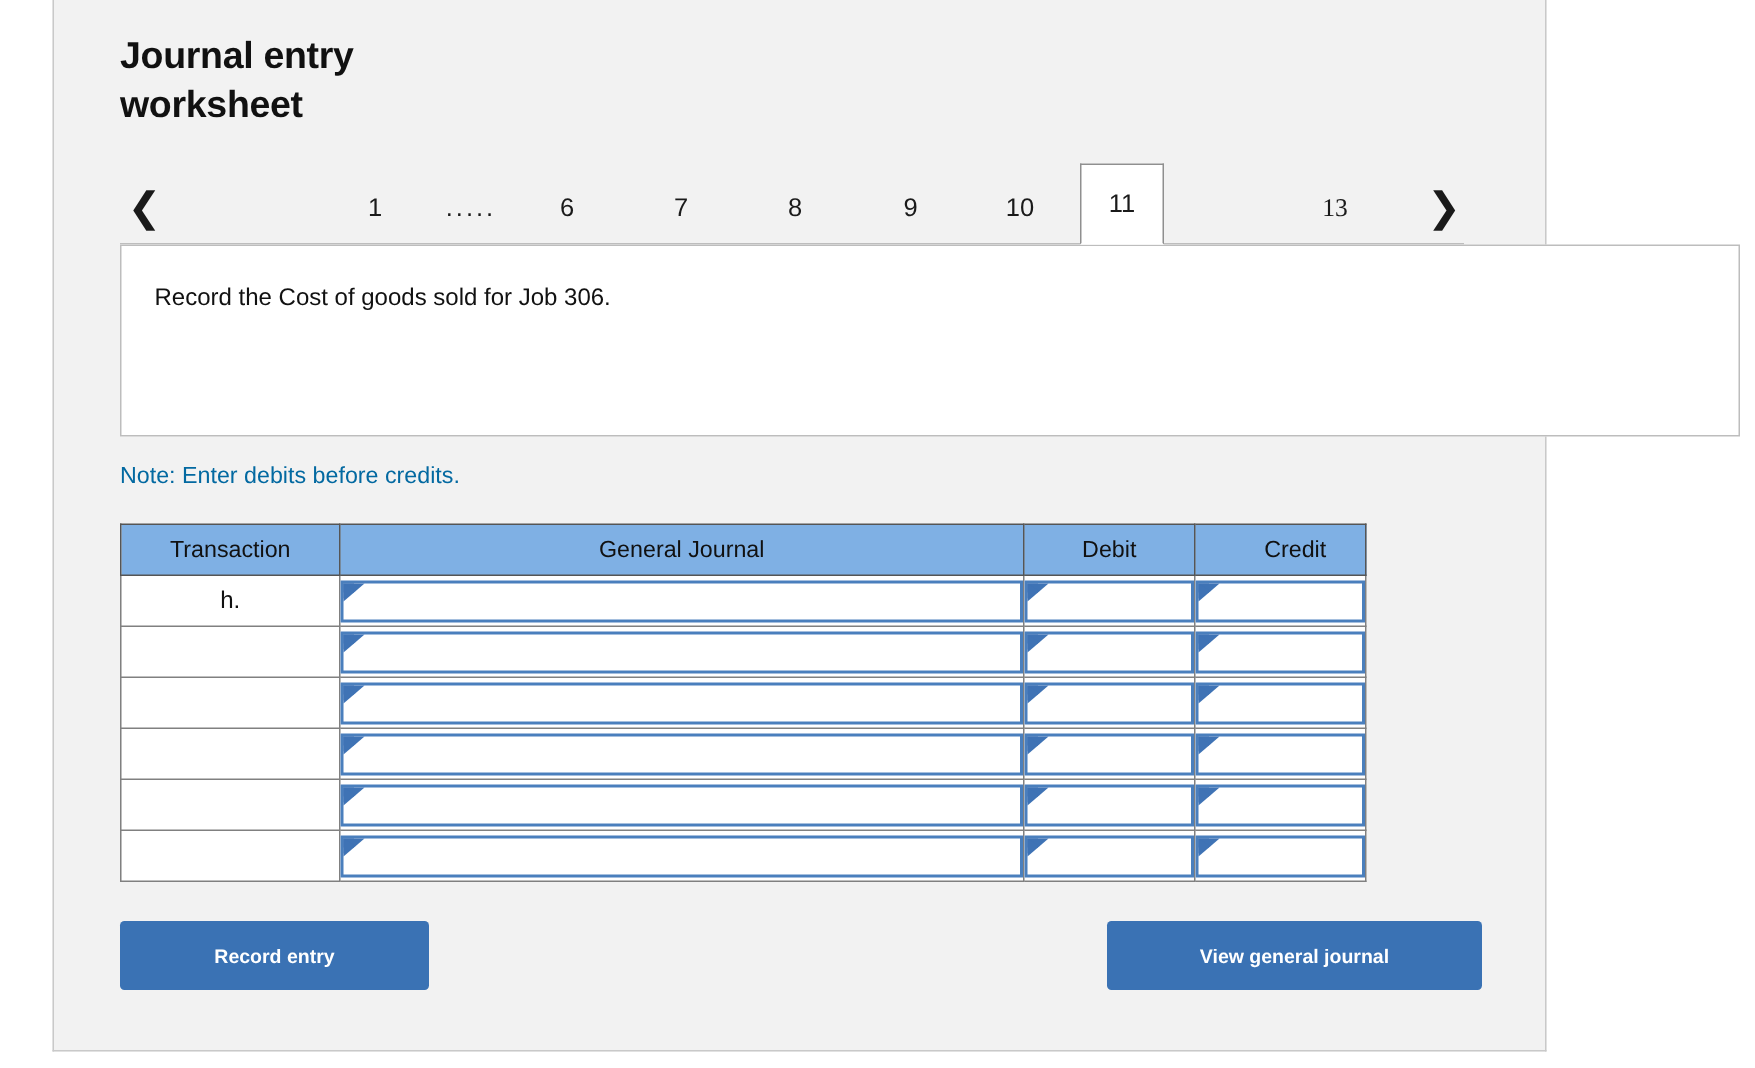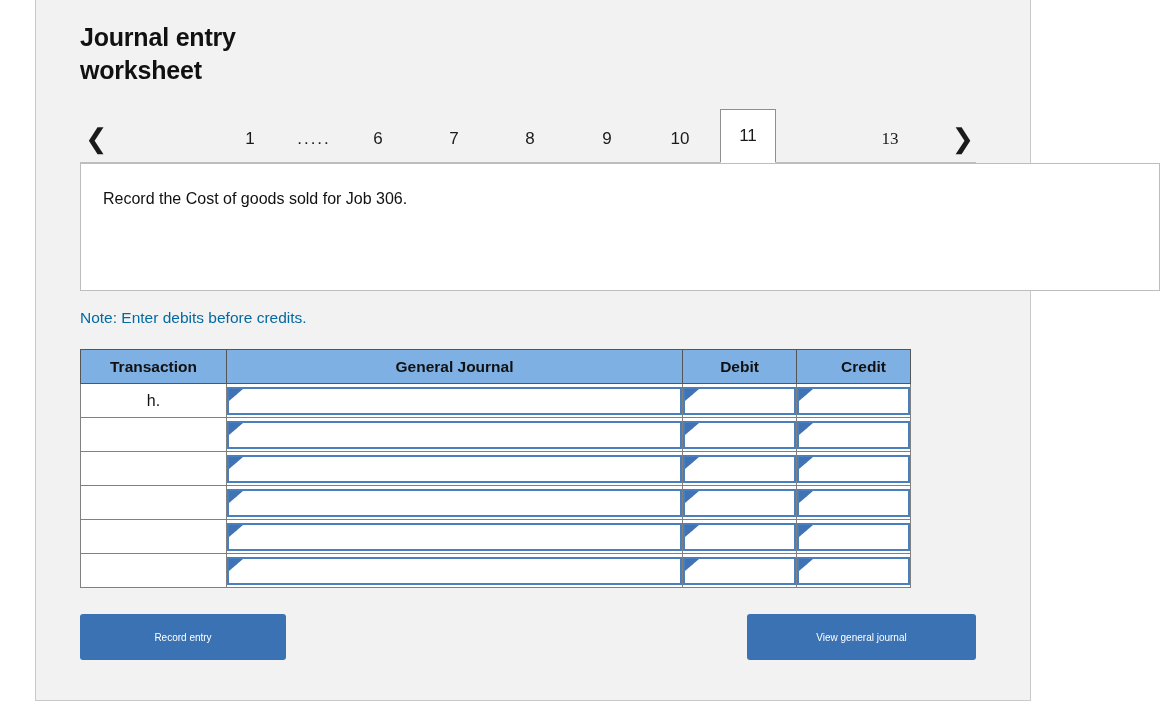--- a/index.html
+++ b/index.html
@@ -136,21 +136,21 @@
   }
   table.journal th,
   table.journal td {
     border: 1px solid #808080;
     padding: 0;
   }
   table.journal thead th {
     background: #7fb0e4;
     color: #111111;
     font-size: 15.5px;
-    font-weight: bold;
+    font-weight: normal;
     height: 34px;
     border-color: #555555;
     text-align: center;
   }
   thead th.col-transaction { width: 146px; }
   thead th.col-journal    { width: 456px; }
   thead th.col-debit      { width: 114px; }
   thead th.col-credit     { width: 114px; padding-left: 20px; }
 
   tbody td { height: 34px; background: #ffffff; vertical-align: middle; }
@@ -203,30 +203,30 @@
     margin-top: 26px;
     width: 912px;
     height: 46px;
   }
   .btn {
     position: absolute;
     top: 0;
     height: 46px;
     background: #3a72b4;
     color: #ffffff;
-    font-size: 10px;
-    font-weight: normal;
+    font-size: 13px;
+    font-weight: bold;
     border: none;
     border-radius: 3px;
     cursor: pointer;
     font-family: "Liberation Sans", sans-serif;
   }
   .btn-record { left: 0;   width: 206px; }
   .btn-clear  { left: 268px; width: 206px; }
-  .btn-view   { right: 16px;  width: 229px; }
+  .btn-view   { right: 4px;  width: 250px; }
 </style>
 </head>
 <body>
 
 <div id="app">
   <div class="panel">
     <div class="inner">
 
       <div class="page-title">
         <div>Journal entry</div>

